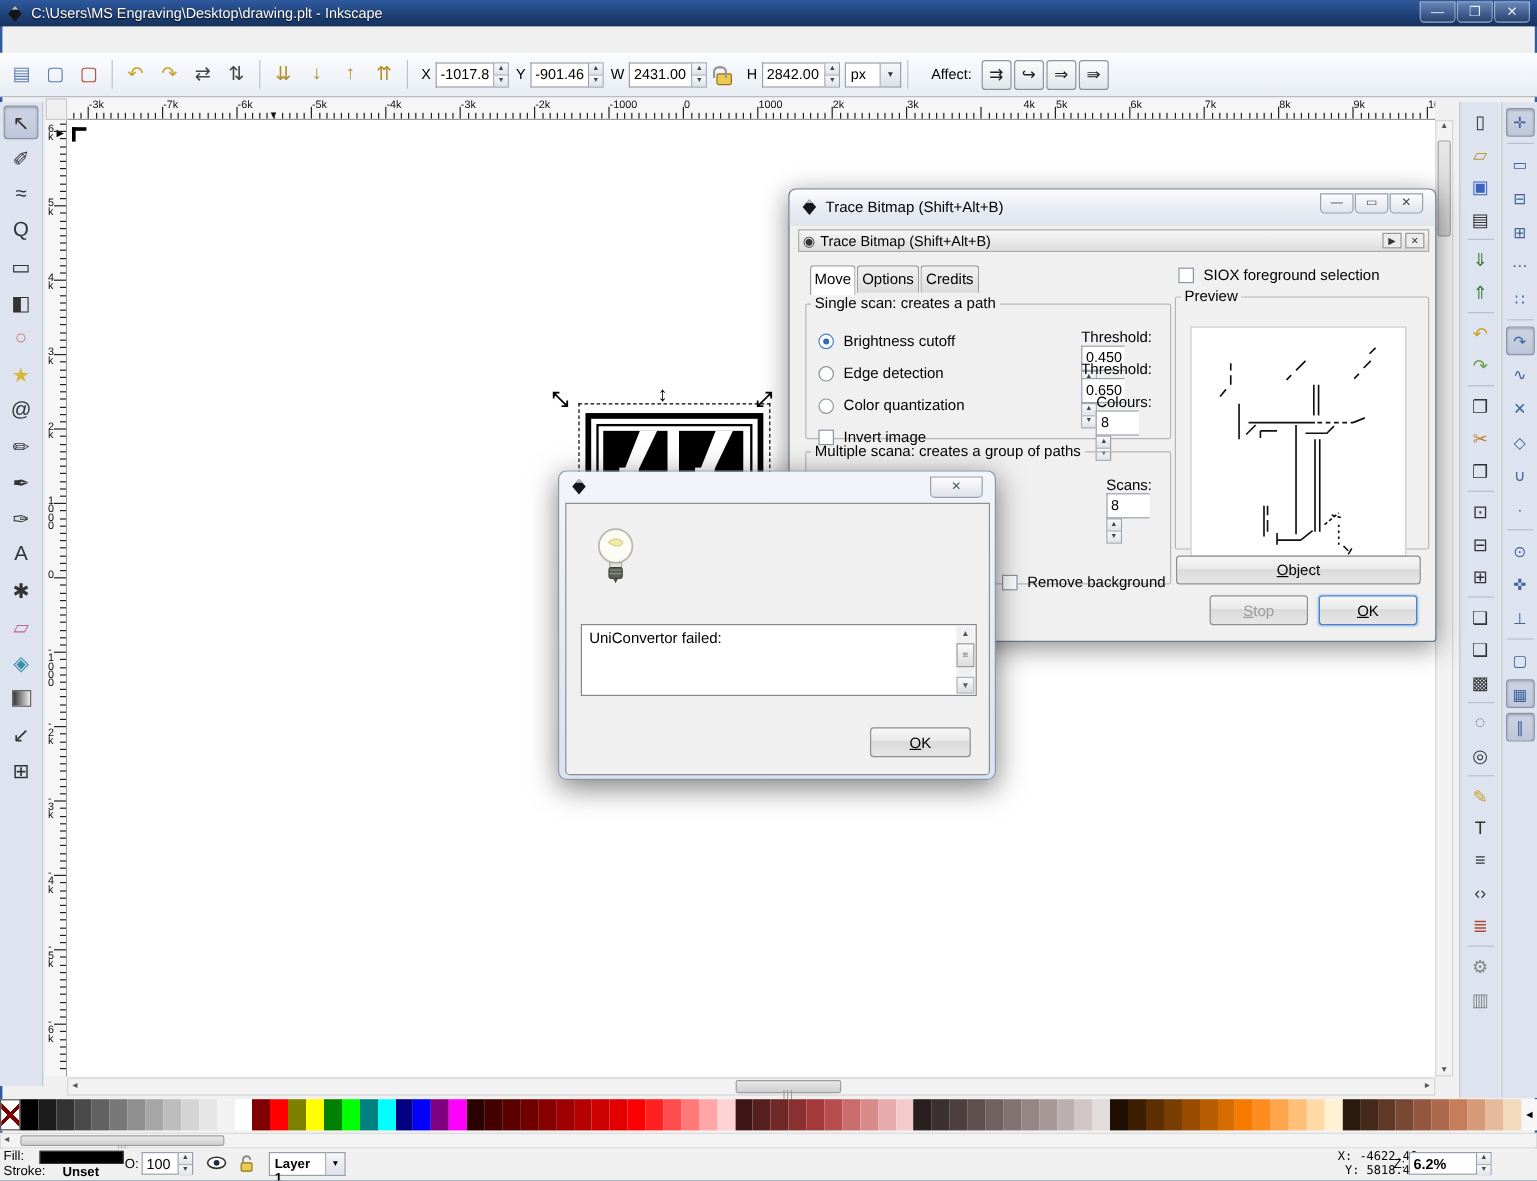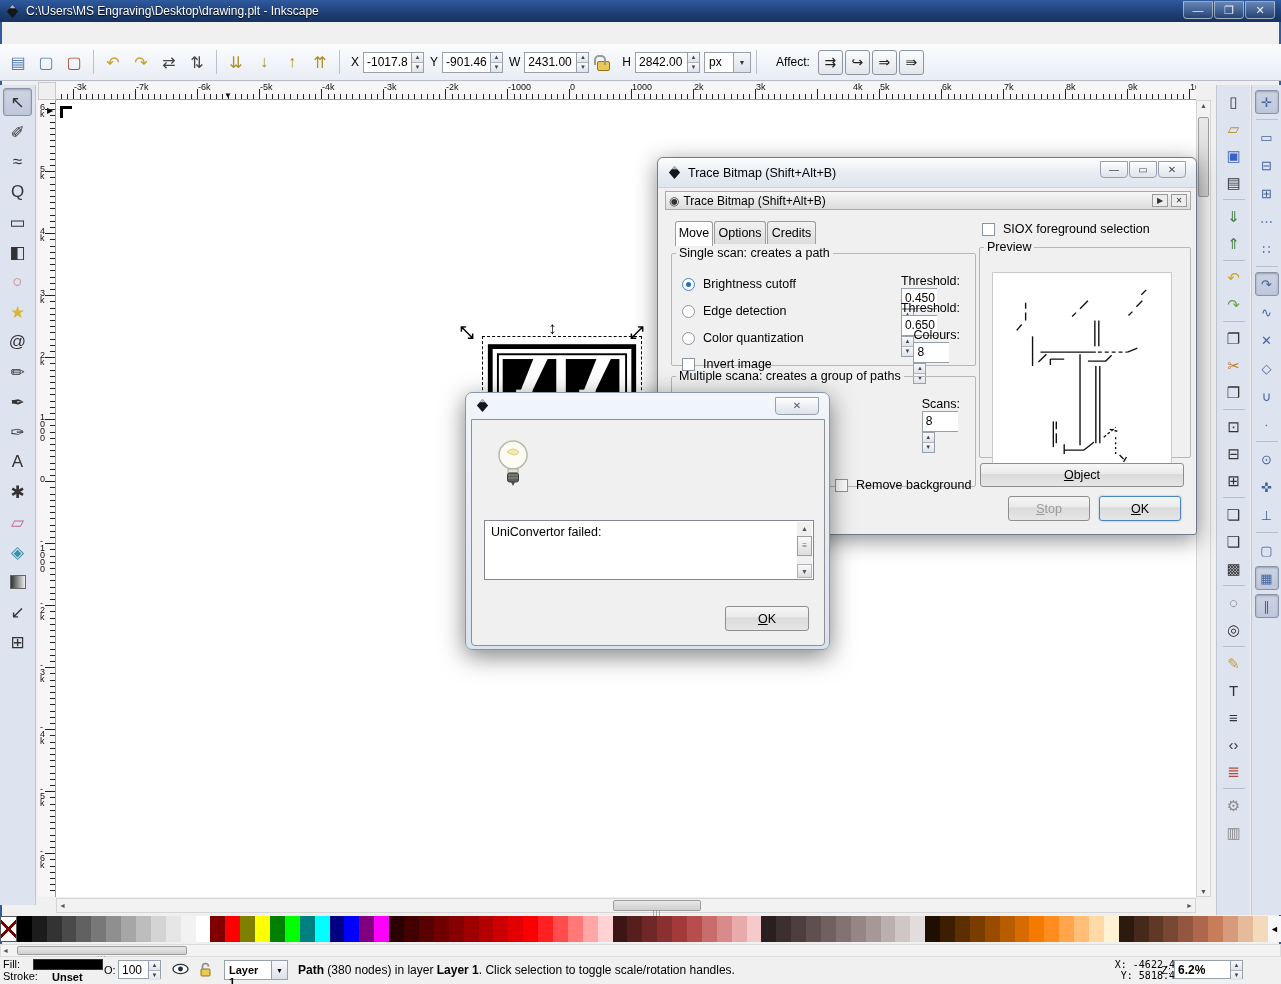--- a/index.html
+++ b/index.html
@@ -926,23 +926,20 @@
         <circle cx="8.5" cy="7" r="2.4" fill="#1d2c44"></circle>
       </svg>
     <svg class="sico" style="left:198px;" width="15" height="15" viewBox="0 0 15 15">
         <rect x="3" y="7" width="9" height="7" rx="1" fill="#ecc94f" stroke="#8f7420"></rect>
         <path d="M4.5 7 V4.5 A3 3 0 0 1 10.5 4.5" fill="none" stroke="#8a8a8a" stroke-width="1.6"></path>
       </svg>
     <div class="layersel">
       <div class="ltext">Layer 1</div>
       <div class="ubtn">▼</div>
     </div>
-    <div class="statusmsg">
-      <b>Path</b><span> (380 nodes) in layer </span><b>Layer 1</b><span>. Click selection to toggle scale/rotation handles.</span>
-    </div>
     <div class="coords">
       <div><span>X:</span> <span>-4622.46</span></div>
       <div><span>Y:</span> <span>5818.48</span></div>
     </div>
     <div class="zbox">
       <span>Z:</span>
       <div class="numbox">6.2%</div>
       <div class="spin">
           <i class="up"></i>
           <i class="dn"></i>

